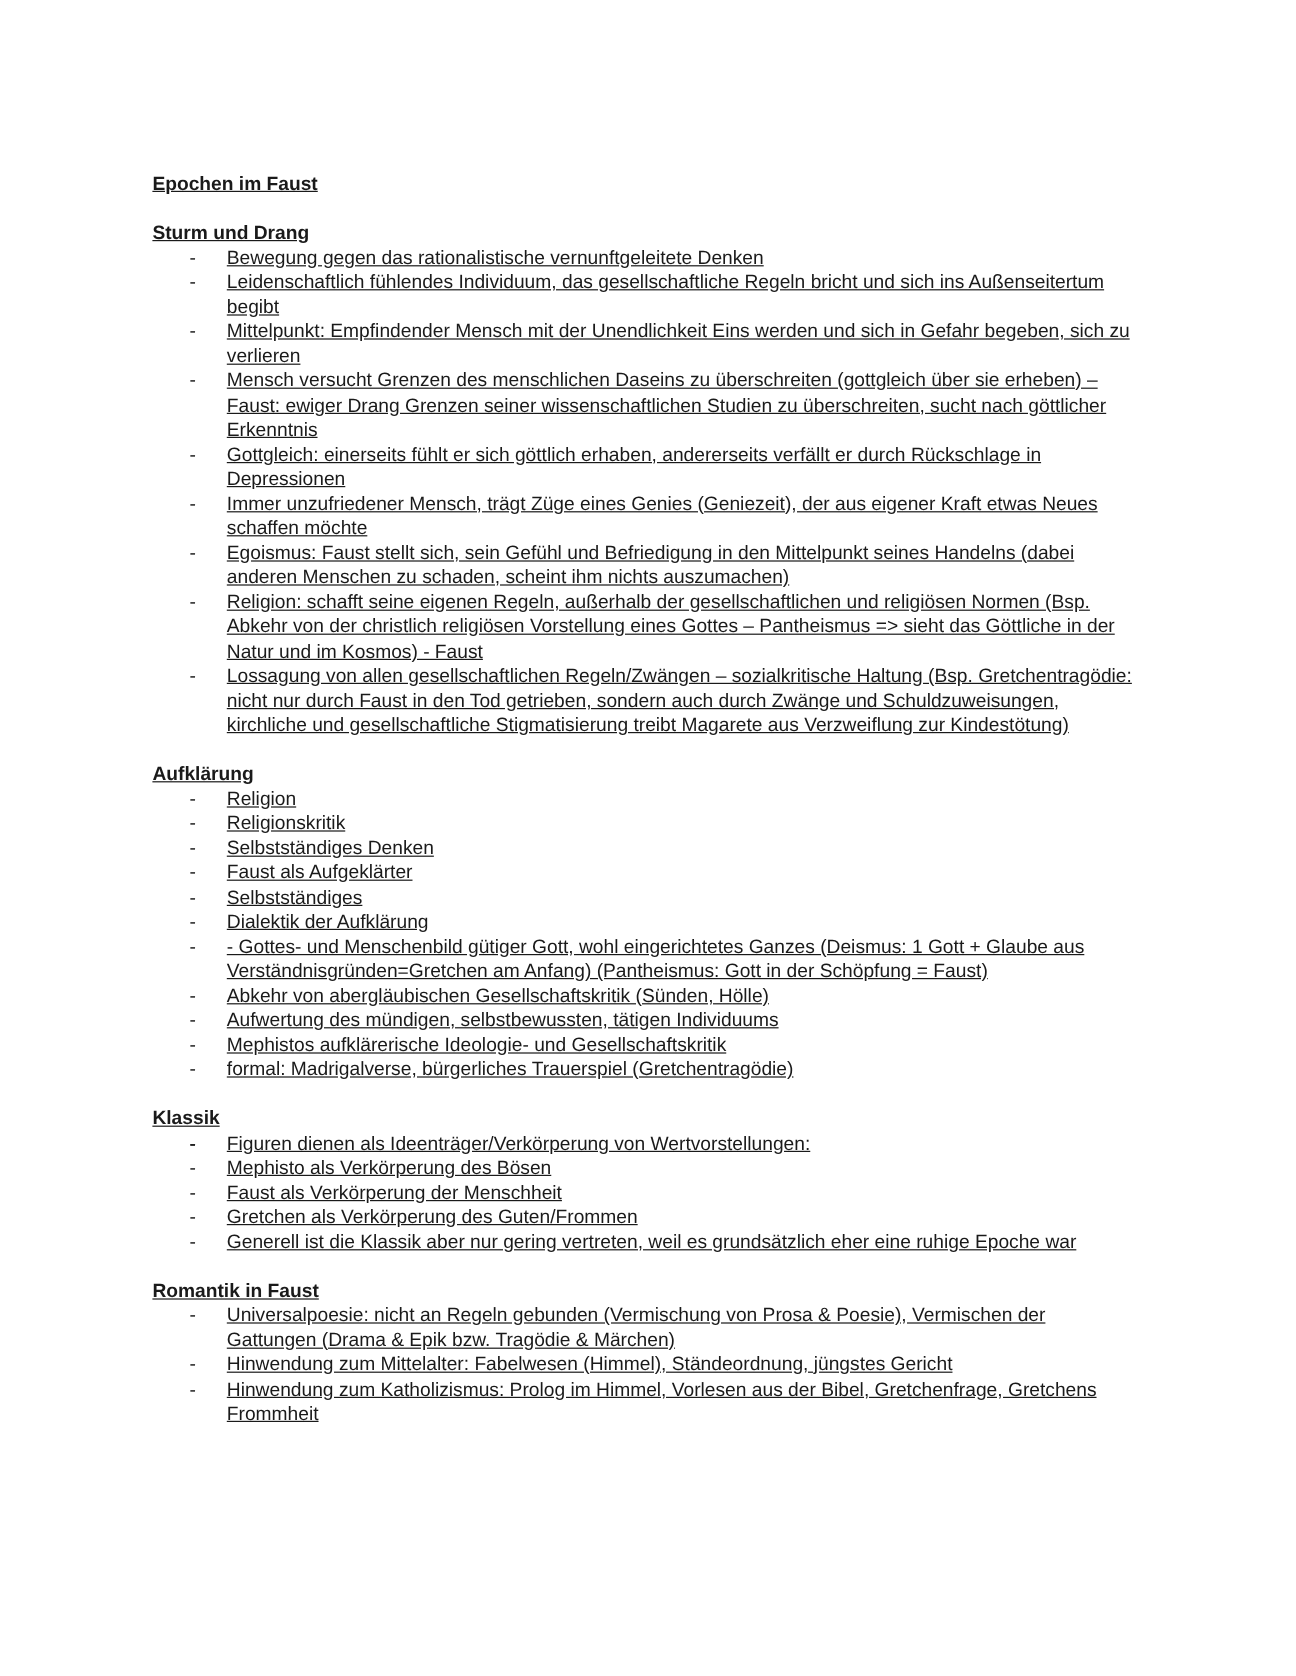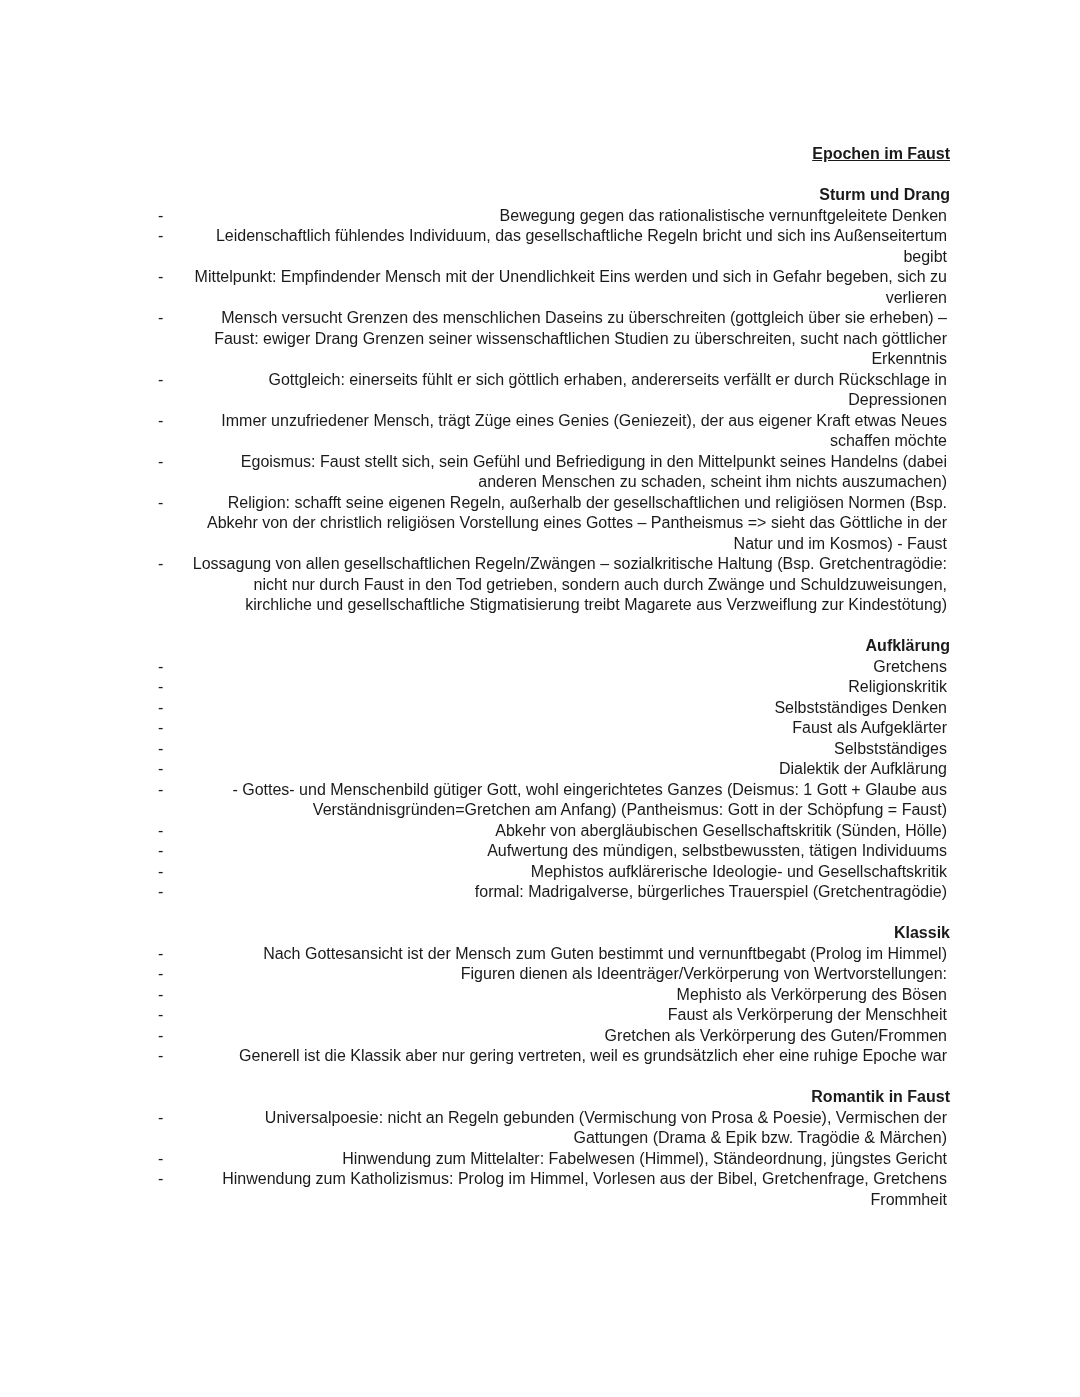--- a/index.html
+++ b/index.html
@@ -17,31 +17,31 @@
     font-family: "Liberation Sans", sans-serif;
     color: #1a1a1a;
   }
   .content {
     position: absolute;
     left: 127px;
     top: 144px;
     width: 823px;
     font-size: 16px;
     line-height: 20.5px;
-    text-align: right;
   }
   .doc-title {
     margin: 0 0 20.5px 0;
     font-size: 16px;
     font-weight: bold;
     text-decoration: underline;
     line-height: 20.5px;
   }
   .doc-section {
     margin: 0 0 20.5px 0;
+    text-decoration: underline;
   }
   .doc-section:last-child {
     margin-bottom: 3px;
   }
   .heading {
     margin: 0;
     font-size: 16px;
     font-weight: bold;
     line-height: 20.5px;
   }
@@ -79,37 +79,37 @@
             <li class="bullet"><span class="dash">-</span><span class="txt">Gottgleich: einerseits fühlt er sich göttlich erhaben, andererseits verfällt er durch Rückschlage in Depressionen</span></li>
             <li class="bullet"><span class="dash">-</span><span class="txt">Immer unzufriedener Mensch, trägt Züge eines Genies (Geniezeit), der aus eigener Kraft etwas Neues schaffen möchte</span></li>
             <li class="bullet"><span class="dash">-</span><span class="txt">Egoismus: Faust stellt sich, sein Gefühl und Befriedigung in den Mittelpunkt seines Handelns (dabei anderen Menschen zu schaden, scheint ihm nichts auszumachen)</span></li>
             <li class="bullet"><span class="dash">-</span><span class="txt">Religion: schafft seine eigenen Regeln, außerhalb der gesellschaftlichen und religiösen Normen (Bsp. Abkehr von der christlich religiösen Vorstellung eines Gottes – Pantheismus =&gt; sieht das Göttliche in der Natur und im Kosmos) - Faust</span></li>
             <li class="bullet"><span class="dash">-</span><span class="txt">Lossagung von allen gesellschaftlichen Regeln/Zwängen – sozialkritische Haltung (Bsp. Gretchentragödie: nicht nur durch Faust in den Tod getrieben, sondern auch durch Zwänge und Schuldzuweisungen, kirchliche und gesellschaftliche Stigmatisierung treibt Magarete aus Verzweiflung zur Kindestötung)</span></li>
           </ul>
         </section>
         <section class="doc-section">
           <h2 class="heading">Aufklärung</h2>
           <ul class="bullets">
-            <li class="bullet"><span class="dash">-</span><span class="txt">Gretchens</span></li>
+            <li class="bullet"><span class="dash">-</span><span class="txt">Religion</span></li>
             <li class="bullet"><span class="dash">-</span><span class="txt">Religionskritik</span></li>
             <li class="bullet"><span class="dash">-</span><span class="txt">Selbstständiges Denken</span></li>
             <li class="bullet"><span class="dash">-</span><span class="txt">Faust als Aufgeklärter</span></li>
             <li class="bullet"><span class="dash">-</span><span class="txt">Selbstständiges</span></li>
             <li class="bullet"><span class="dash">-</span><span class="txt">Dialektik der Aufklärung</span></li>
             <li class="bullet"><span class="dash">-</span><span class="txt">- Gottes- und Menschenbild gütiger Gott, wohl eingerichtetes Ganzes (Deismus: 1 Gott + Glaube aus Verständnisgründen=Gretchen am Anfang) (Pantheismus: Gott in der Schöpfung = Faust)</span></li>
             <li class="bullet"><span class="dash">-</span><span class="txt">Abkehr von abergläubischen Gesellschaftskritik (Sünden, Hölle)</span></li>
             <li class="bullet"><span class="dash">-</span><span class="txt">Aufwertung des mündigen, selbstbewussten, tätigen Individuums</span></li>
             <li class="bullet"><span class="dash">-</span><span class="txt">Mephistos aufklärerische Ideologie- und Gesellschaftskritik</span></li>
             <li class="bullet"><span class="dash">-</span><span class="txt">formal: Madrigalverse, bürgerliches Trauerspiel (Gretchentragödie)</span></li>
           </ul>
         </section>
         <section class="doc-section">
           <h2 class="heading">Klassik</h2>
           <ul class="bullets">
-            <li class="bullet"><span class="dash">-</span><span class="txt">Nach Gottesansicht ist der Mensch zum Guten bestimmt und vernunftbegabt (Prolog im Himmel)</span></li>
+            <li class="bullet"><span class="dash">-</span></li>
             <li class="bullet"><span class="dash">-</span><span class="txt">Figuren dienen als Ideenträger/Verkörperung von Wertvorstellungen:</span></li>
             <li class="bullet"><span class="dash">-</span><span class="txt">Mephisto als Verkörperung des Bösen</span></li>
             <li class="bullet"><span class="dash">-</span><span class="txt">Faust als Verkörperung der Menschheit</span></li>
             <li class="bullet"><span class="dash">-</span><span class="txt">Gretchen als Verkörperung des Guten/Frommen</span></li>
             <li class="bullet"><span class="dash">-</span><span class="txt">Generell ist die Klassik aber nur gering vertreten, weil es grundsätzlich eher eine ruhige Epoche war</span></li>
           </ul>
         </section>
         <section class="doc-section">
           <h2 class="heading">Romantik in Faust</h2>
           <ul class="bullets">

